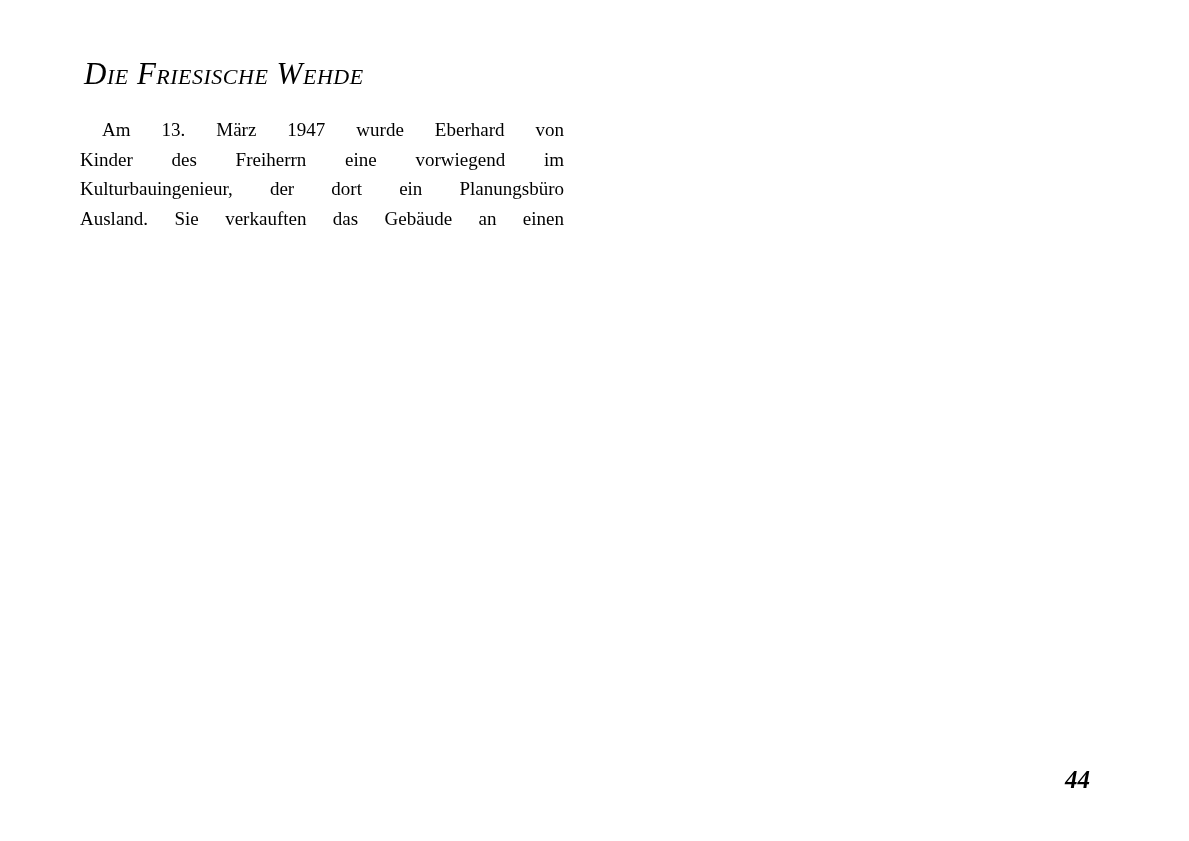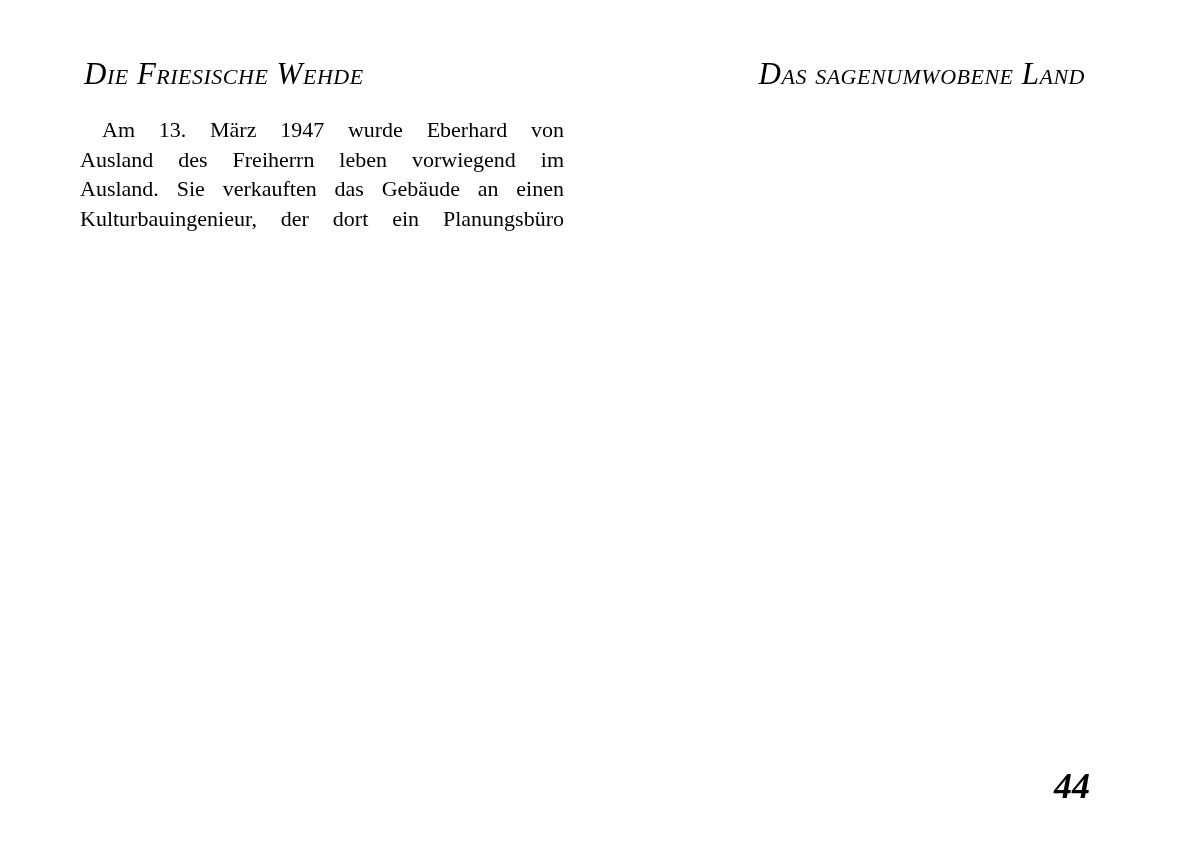--- a/index.html
+++ b/index.html
@@ -29,49 +29,48 @@
     left: 84px;
   }
   .running-head-right {
     right: 104px;
   }
   .body-paragraph {
     position: absolute;
     left: 80px;
     top: 115px;
     width: 484px;
-    font-size: 22px;
+    font-size: 19px;
     line-height: 29.5px;
   }
   .body-paragraph .line {
     text-align: justify;
     text-align-last: justify;
   }
   .body-paragraph .line.first {
     text-indent: 22px;
   }
   .body-paragraph .line.last {
     text-align-last: left;
   }
   .page-number {
     position: absolute;
     top: 766px;
     right: 99px;
     font-style: italic;
     font-weight: bold;
-    font-size: 36px;
+    font-size: 25px;
     line-height: 1.15;
   }
 </style>
 </head>
 <body>
 
 <div class="page">
   <div class="running-head running-head-left">Die Friesische Wehde</div>
-  <div class="running-head running-head-right">Das sagenumwobene Land</div>
   <div class="body-paragraph" id="body-paragraph">
       <div class="line first">Am 13. März 1947 wurde Eberhard von</div>
-      <div class="line">Ausland des Freiherrn leben vorwiegend im</div>
+      <div class="line">Kinder des Freiherrn eine vorwiegend im</div>
+      <div class="line">Kulturbauingenieur, der dort ein Planungsbüro</div>
       <div class="line">Ausland. Sie verkauften das Gebäude an einen</div>
-      <div class="line">Kulturbauingenieur, der dort ein Planungsbüro</div>
     </div>
   <div class="page-number">44</div>
 </div>
 
 </body></html>

